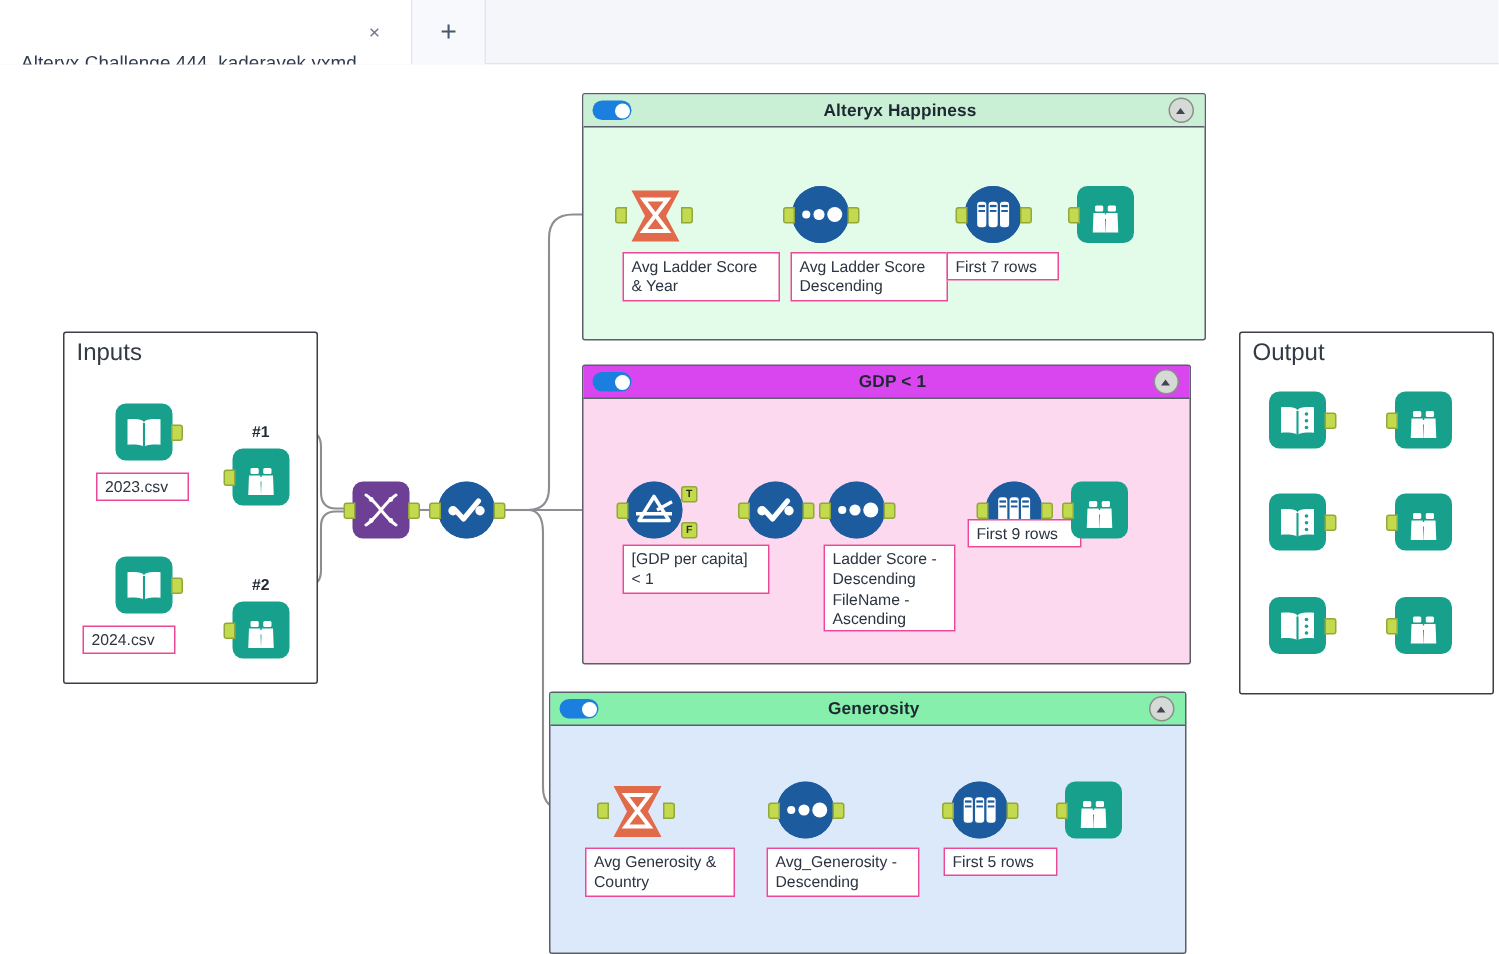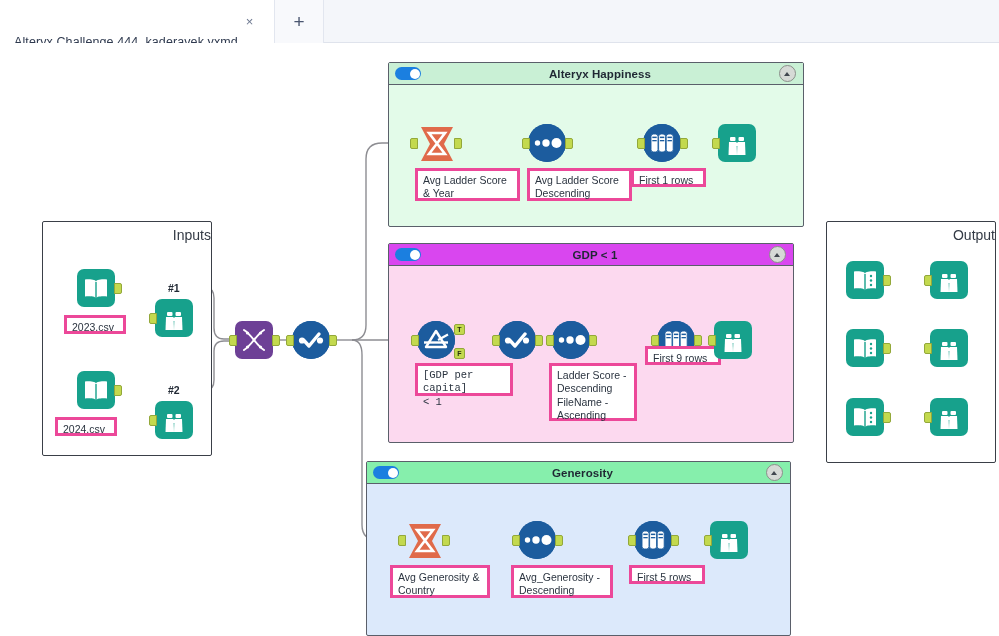--- a/index.html
+++ b/index.html
@@ -76,22 +76,22 @@
     content:"";position:absolute;left:3.5px;top:5.5px;
     width:0;height:0;border-left:3.5px solid transparent;
     border-right:3.5px solid transparent;border-bottom:4px solid #41474f;
   }
   
   .plain-box{
     position:absolute;box-sizing:border-box;
     background:#ffffff;border:1.5px solid #3a3f47;border-radius:2px;
   }
   .plain-title{
-    position:absolute;left:0;right:0;top:5px;text-align:right;
-    font-size:14px;color:#333a45;
+    position:absolute;left:8px;right:0;top:5px;text-align:left;
+    font-size:16px;color:#333a45;
   }
   
   .tool{position:absolute;width:40px;height:40px;cursor:pointer;}
   .sq{
     width:38px;height:38px;border-radius:7px;position:relative;
     box-sizing:border-box;
   }
   .circ{
     width:38px;height:38px;border-radius:50%;background:#1c5c9e;
     position:relative;box-sizing:border-box;
@@ -108,21 +108,21 @@
   .anchor-lbl{
     position:absolute;width:11px;height:11px;background:#c3d94e;
     border:1px solid #93a83a;box-sizing:border-box;border-radius:2px;
     font-size:7px;font-weight:bold;color:#2a3010;
     display:flex;align-items:center;justify-content:center;
     line-height:1;
   }
   
   .note{
     position:absolute;box-sizing:border-box;
-    background:#ffffff;border:3px solid #ec4899;
+    background:#ffffff;border:1px solid #ec4899;
     font-size:10.5px;color:#2b3440;line-height:1.28;
     padding:3px 5px 3px 5px;white-space:pre-line;
   }
   
   .conn-lbl{
     position:absolute;font-size:10.5px;color:#222a35;font-weight:bold;
   }
   svg.wires{position:absolute;left:0;top:0;width:999px;height:593px;
            pointer-events:none;}
 </style>
@@ -343,21 +343,21 @@
           <rect x="24.5" y="12.6" width="4.4" height="1.5"></rect>
           <rect x="9.3" y="16" width="4.4" height="1.3"></rect>
           <rect x="16.9" y="16" width="4.4" height="1.3"></rect>
           <rect x="24.5" y="16" width="4.4" height="1.3"></rect>
         </g>
       </svg>
     </div>
     <div class="anchor in" style="left:-6px;top:14px;"></div>
     <div class="anchor out" style="left:37px;top:14px;"></div>
   </div>
-  <div class="note" style="left:631px;top:125px;width:75px;height:19px;">First 1 rows</div>
+  <div class="note" style="left:631px;top:125px;width:75px;height:19px;">First 7 rows</div>
 
   <div class="tool" style="left:718px;top:81px;">
     <div class="sq teal">
       <svg width="38" height="38" viewBox="0 0 38 38">
         <path d="M4 9 h11 l2.5 3 H34 v20 a3 3 0 0 1 -3 3 H7 a3 3 0 0 1 -3 -3 Z" fill="#17a18c"></path>
         <g fill="#ffffff">
           <rect x="12" y="13" width="5.5" height="4" rx="1"></rect>
           <rect x="20.5" y="13" width="5.5" height="4" rx="1"></rect>
           <path d="M11 18 h7.5 l0.5 13 h-8.5 Z"></path>
           <path d="M19.5 18 h7.5 l0.5 13 h-8.5 Z"></path>
@@ -382,21 +382,21 @@
         <circle cx="19" cy="19" r="19" fill="#1c5c9e"></circle>
         <path d="M9 26 L19 10 L29 26 Z" fill="none" stroke="#ffffff" stroke-width="2.4" stroke-linejoin="round"></path>
         <path d="M7 21.5 L31 21.5" stroke="#ffffff" stroke-width="2.4"></path>
         <path d="M21 19 L31 13.5" stroke="#ffffff" stroke-width="2.2"></path>
       </svg>
     </div>
     <div class="anchor in" style="left:-6px;top:14px;"></div>
     <div class="anchor-lbl" style="left:37px;top:3px;">T</div>
     <div class="anchor-lbl" style="left:37px;top:27px;">F</div>
   </div>
-  <div class="note" style="left:415px;top:320px;width:98px;height:33px;font-family:Liberation Mono, monospace;">[GDP per capita]
+  <div class="note" style="left:415px;top:320px;width:98px;height:33px;">[GDP per capita]
 &lt; 1</div>
 
   <div class="tool" style="left:498px;top:278px;">
     <div class="circ">
       <svg width="38" height="38" viewBox="0 0 38 38">
         <circle cx="19" cy="19" r="19" fill="#1c5c9e"></circle>
         <circle cx="10" cy="19.5" r="3.1" fill="#ffffff"></circle>
         <circle cx="28" cy="19.5" r="3.1" fill="#ffffff"></circle>
         <path d="M12 19.5 L17 25 L27 13" stroke="#ffffff" stroke-width="3.4" fill="none" stroke-linecap="round" stroke-linejoin="round"></path>
       </svg>

